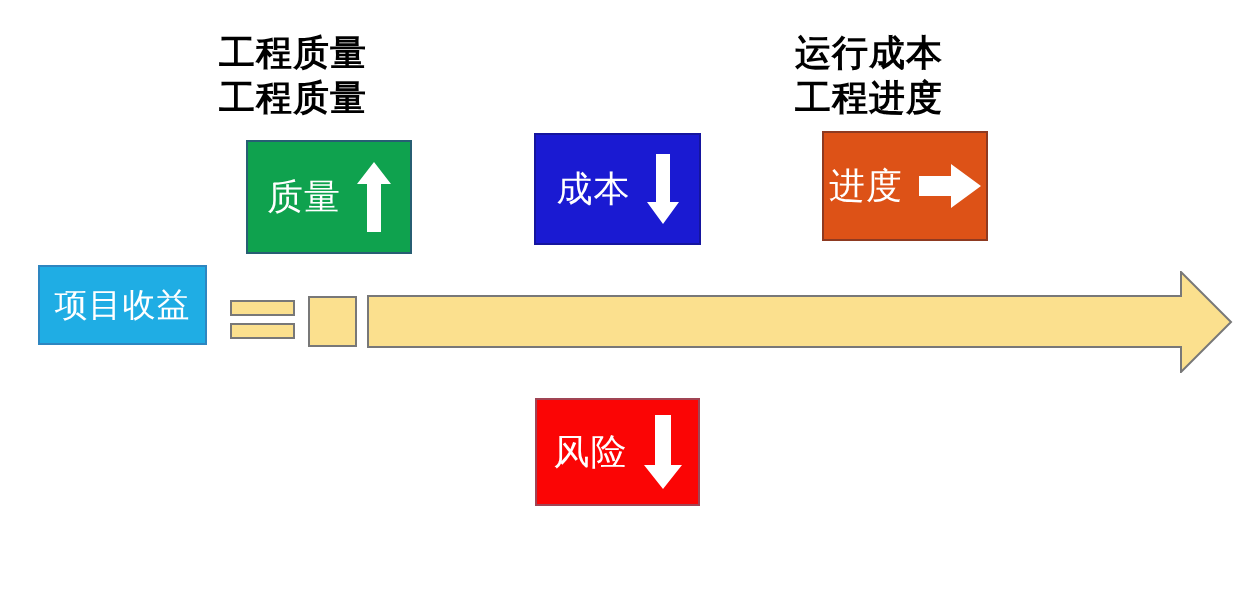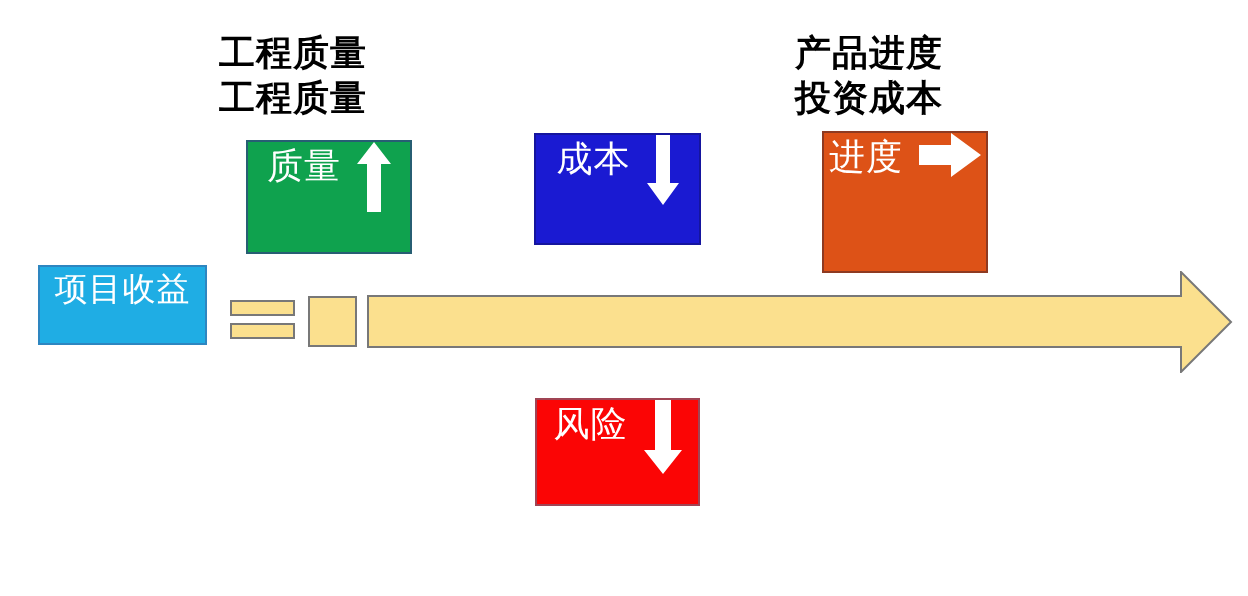--- a/index.html
+++ b/index.html
@@ -22,37 +22,38 @@
     letter-spacing: 1px;
     white-space: nowrap;
   }
   .heading-quality  { left: 219px; }
   .heading-cost     { left: 507px; }
   .heading-progress { left: 795px; }
   .box {
     position: absolute;
     box-sizing: border-box;
     display: flex;
+    align-items: center;
     justify-content: center;
     gap: 16px;
     color: #ffffff;
     font-size: 36px;
     letter-spacing: 1px;
     white-space: nowrap;
   }
   .box-quality {
     left: 246px; top: 140px; width: 166px; height: 114px;
     background: #0FA24E; border: 2px solid #275E73;
   }
   .box-cost {
     left: 534px; top: 133px; width: 167px; height: 112px;
     background: #1A1AD2; border: 2px solid #15159E;
   }
   .box-progress {
-    left: 822px; top: 131px; width: 166px; height: 142px;
+    left: 822px; top: 131px; width: 166px; height: 110px;
     background: #DD5217; border: 2px solid #8E3A21;
   }
   .box-benefit {
     left: 38px; top: 265px; width: 169px; height: 80px;
     background: #1FADE4; border: 2px solid #2E86C0;
     font-size: 33px;
   }
   .box-risk {
     left: 535px; top: 398px; width: 165px; height: 108px;
     background: #FB0505; border: 2px solid #A04454;
@@ -72,22 +73,22 @@
 </head>
 <body>
 
 <div class="canvas">
 
   <div class="heading heading-quality">
     <div>工程质量</div>
     <div>工程质量</div>
   </div>
   <div class="heading heading-progress">
-    <div>产品进度</div>
-    <div>投资成本</div>
+    <div>运行成本</div>
+    <div>工程进度</div>
   </div>
 
   <div class="box box-quality">
     <span>质量</span>
     <span>
       <svg class="arrow-icon" width="34" height="70" viewBox="0 0 34 70">
         <polygon points="17,0 34,22 24,22 24,70 10,70 10,22 0,22" fill="#ffffff"></polygon>
       </svg>
     </span>
   </div>

